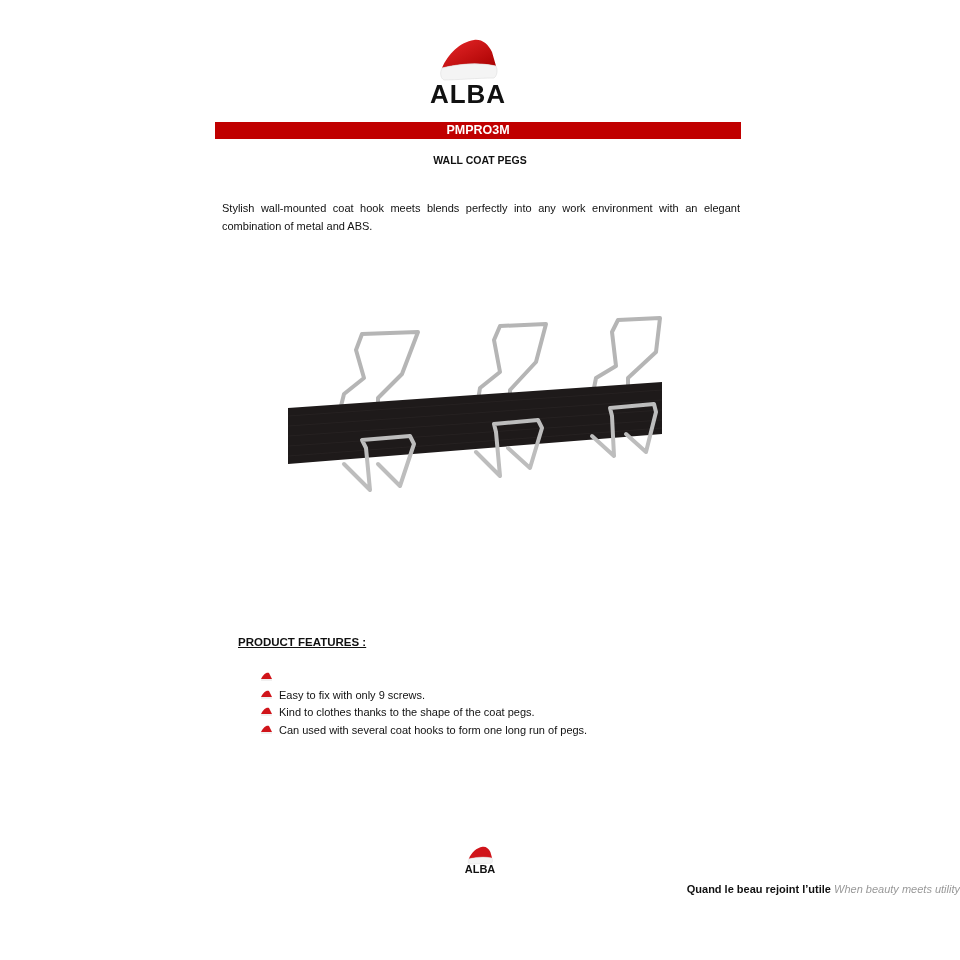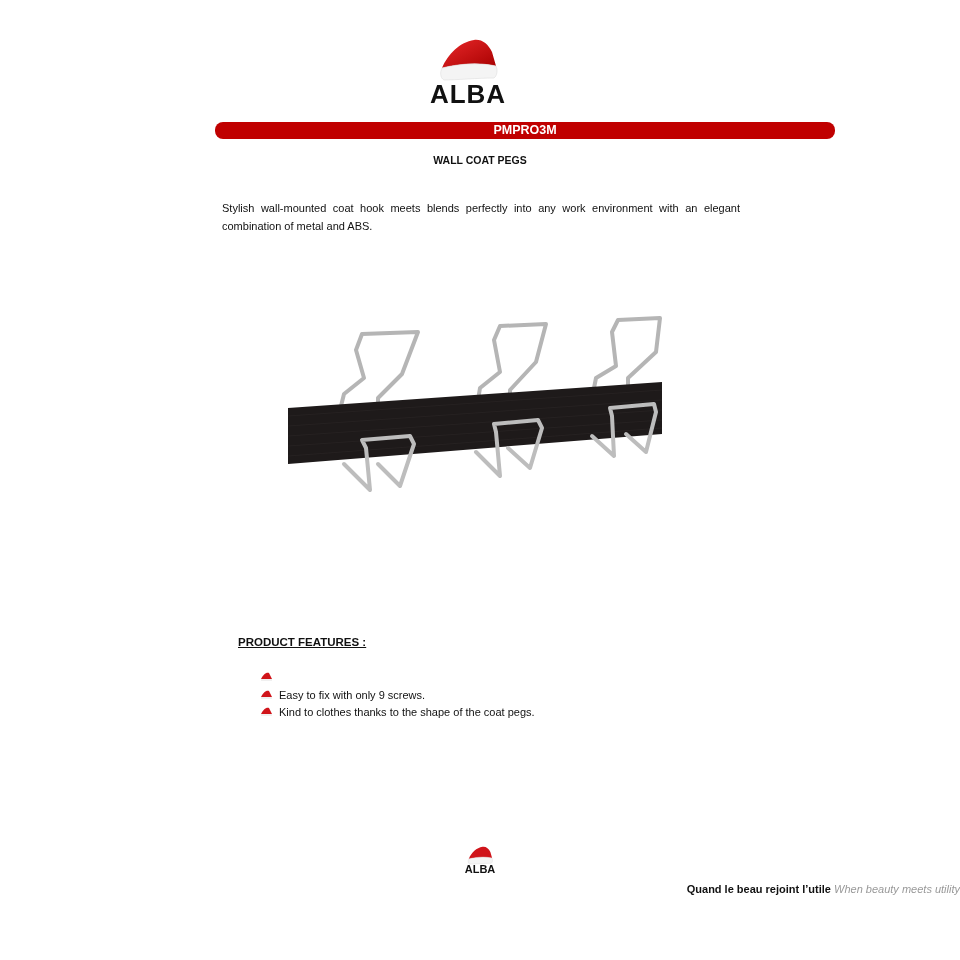--- a/index.html
+++ b/index.html
@@ -7,22 +7,22 @@
          font-family: "Liberation Sans", "DejaVu Sans", sans-serif; color: #111; }
   .abs { position: absolute; }
 
   
   #logo-top { left: 418px; top: 38px; width: 100px; height: 70px; }
   #logo-top .hat { position: absolute; left: 20px; top: 0; width: 60px; height: 44px; }
   #logo-top .wordmark { position: absolute; left: 0; top: 42px; width: 100px; text-align: center;
      font-size: 26px; font-weight: bold; letter-spacing: 1px; color: #111; line-height: 28px; }
 
   
-  #code-bar { left: 215px; top: 122px; width: 620px; height: 17px; background: #c00000;
-     color: #fff; font-weight: bold; font-size: 12.5px; text-align: center; line-height: 17px; border-radius: 8px; }
+  #code-bar { left: 215px; top: 122px; width: 526px; height: 17px; background: #c00000;
+     color: #fff; font-weight: bold; font-size: 12.5px; text-align: center; line-height: 17px; }
 
   #title { left: 215px; top: 154px; width: 530px; text-align: center; font-weight: bold; font-size: 10.5px; }
 
   #desc { left: 222px; top: 199px; width: 518px; font-size: 11px; line-height: 18px; text-align: justify; }
 
   
   #product { left: 282px; top: 312px; width: 390px; height: 190px; }
 
   #features-heading { left: 238px; top: 636px; font-weight: bold; font-size: 11.5px; text-decoration: underline; text-align: center; }
 
@@ -103,20 +103,27 @@
     </svg>
     <span>Easy to fix with only 9 screws.</span>
   </li>
   <li>
     <svg class="bullet" viewBox="0 0 13 10">
       <path d="M1 7 C3 3 6 0 9 1 L12 7 Z" fill="#d0141a"></path>
         <path d="M1 7 L12 7 L12 9 L1 9 Z" fill="#f0f0f0"></path>
     </svg>
     <span>Kind to clothes thanks to the shape of the coat pegs.</span>
   </li>
+  <li>
+    <svg class="bullet" viewBox="0 0 13 10">
+      <path d="M1 7 C3 3 6 0 9 1 L12 7 Z" fill="#d0141a"></path>
+        <path d="M1 7 L12 7 L12 9 L1 9 Z" fill="#f0f0f0"></path>
+    </svg>
+    <span>Can used with several coat hooks to form one long run of pegs.</span>
+  </li>
 </ul>
 
 <div id="logo-bottom" class="abs">
   <svg class="hat" viewBox="0 0 60 44">
     <path d="M4 30 C10 16 22 4 36 2 C44 1 50 6 54 14 L58 28 C40 24 20 26 4 30 Z" fill="#d0141a"></path>
     <path d="M4 30 C20 26 40 24 58 28 C60 32 59 38 56 40 C40 40 18 42 6 42 C2 40 2 34 4 30 Z" fill="#f4f4f4" stroke="#ddd" stroke-width="1"></path>
   </svg>
   <div class="wordmark">ALBA</div>
 </div>
 

